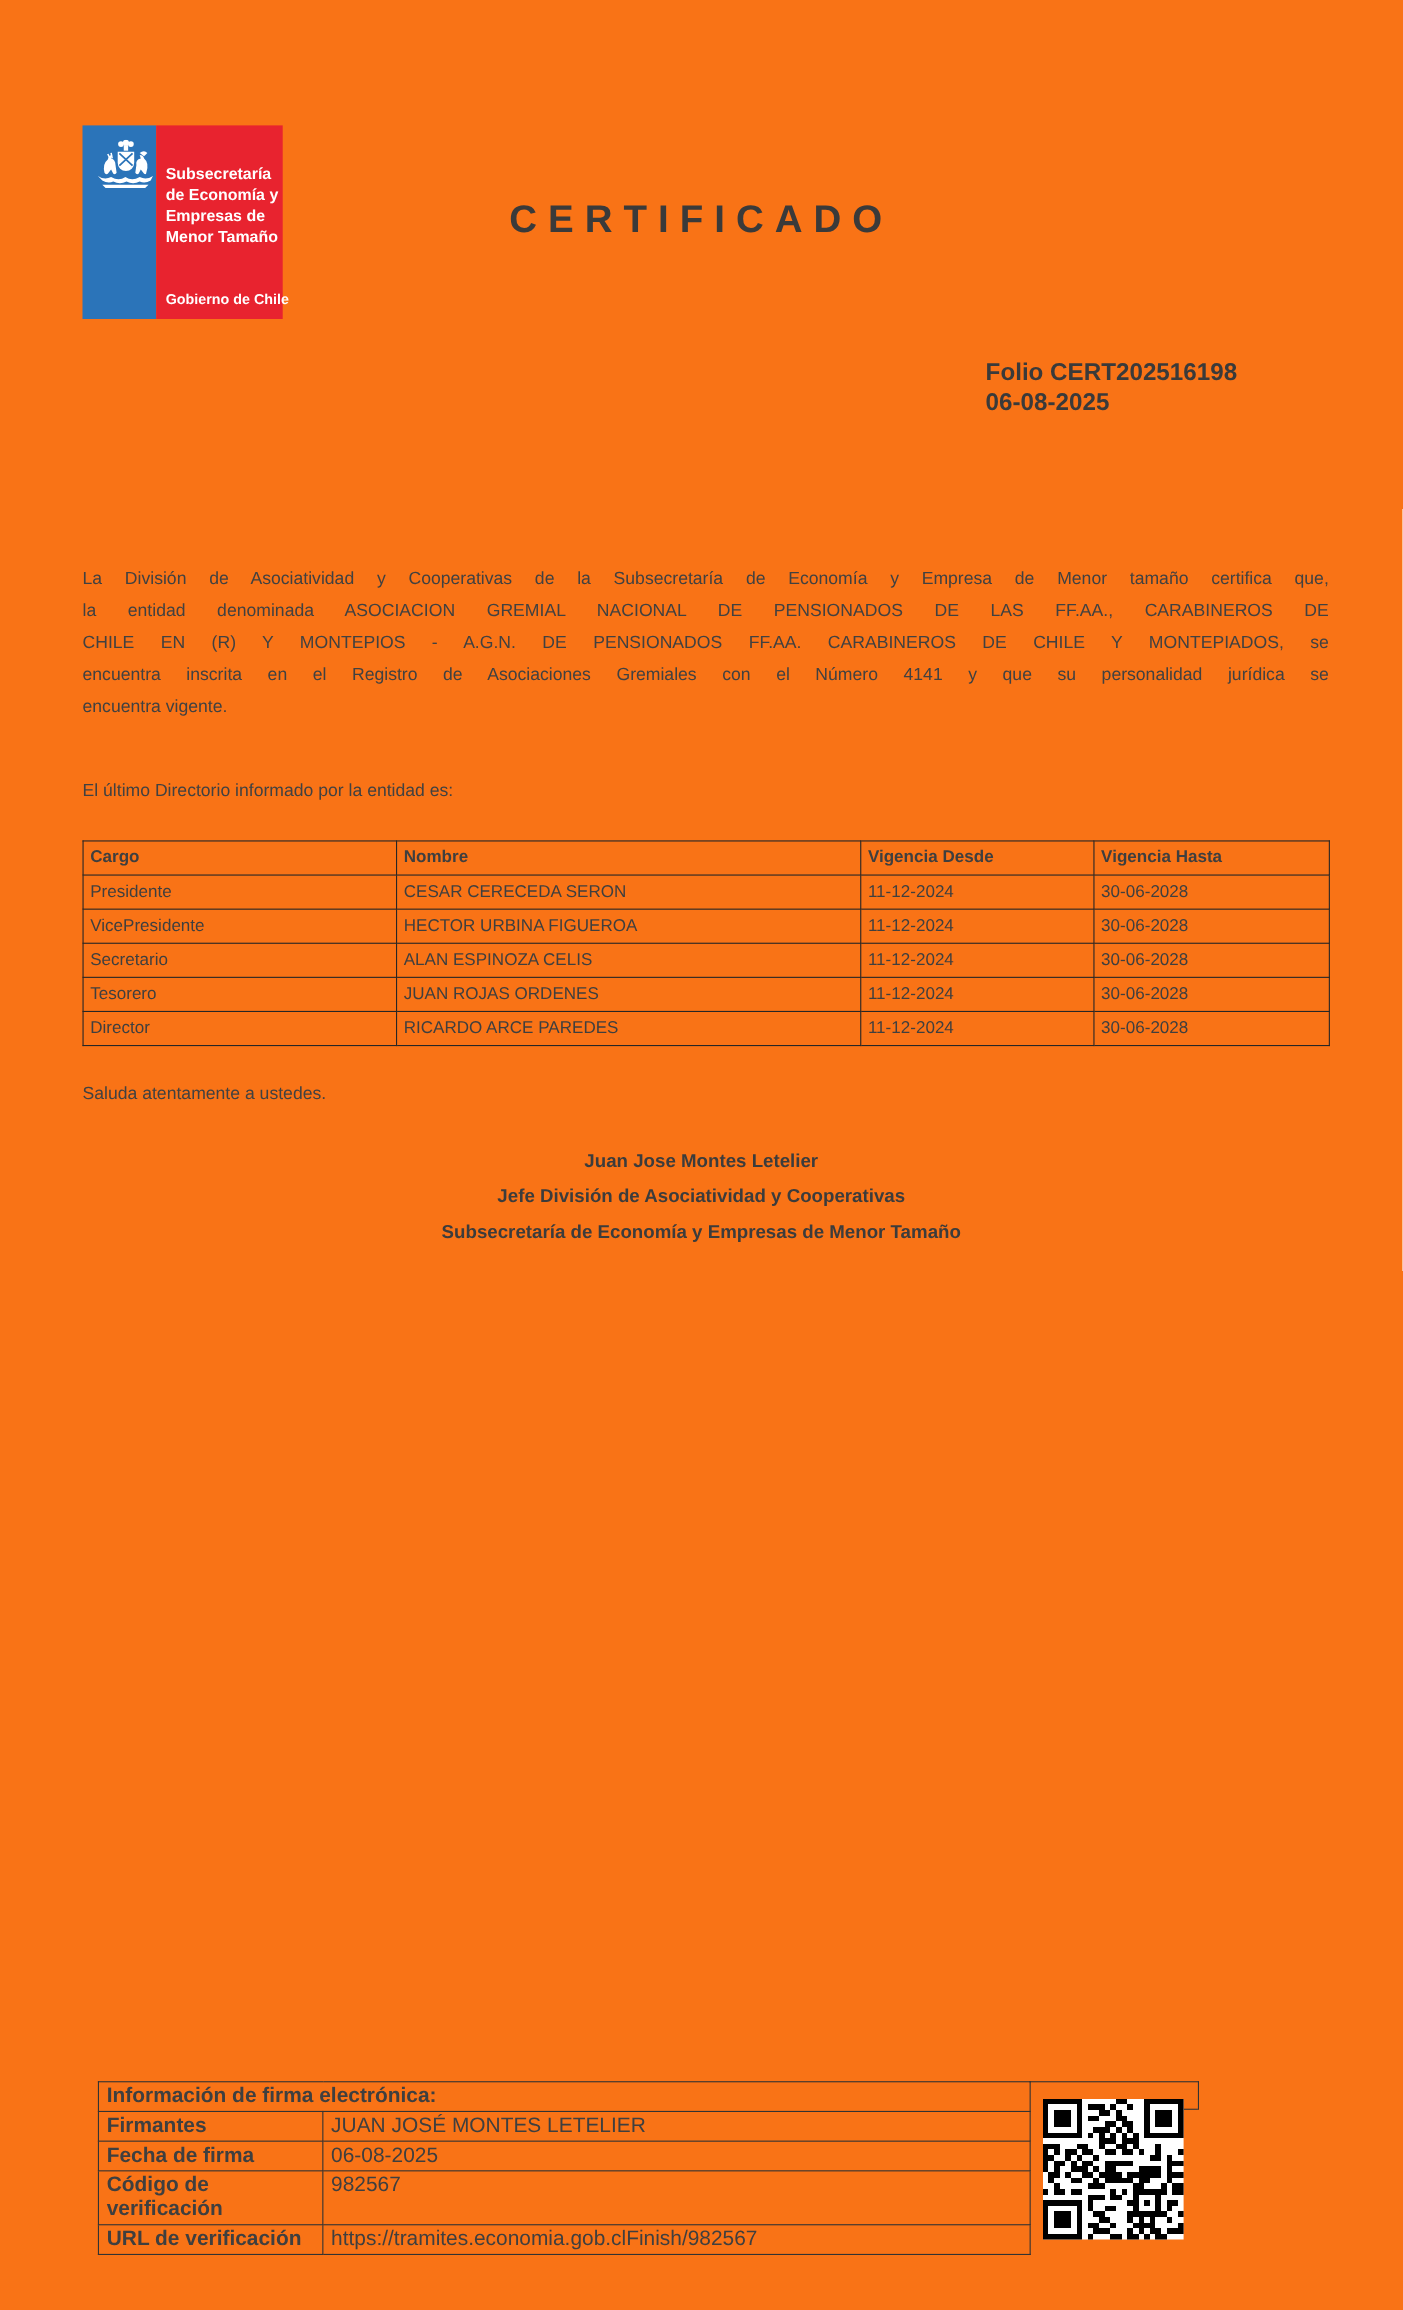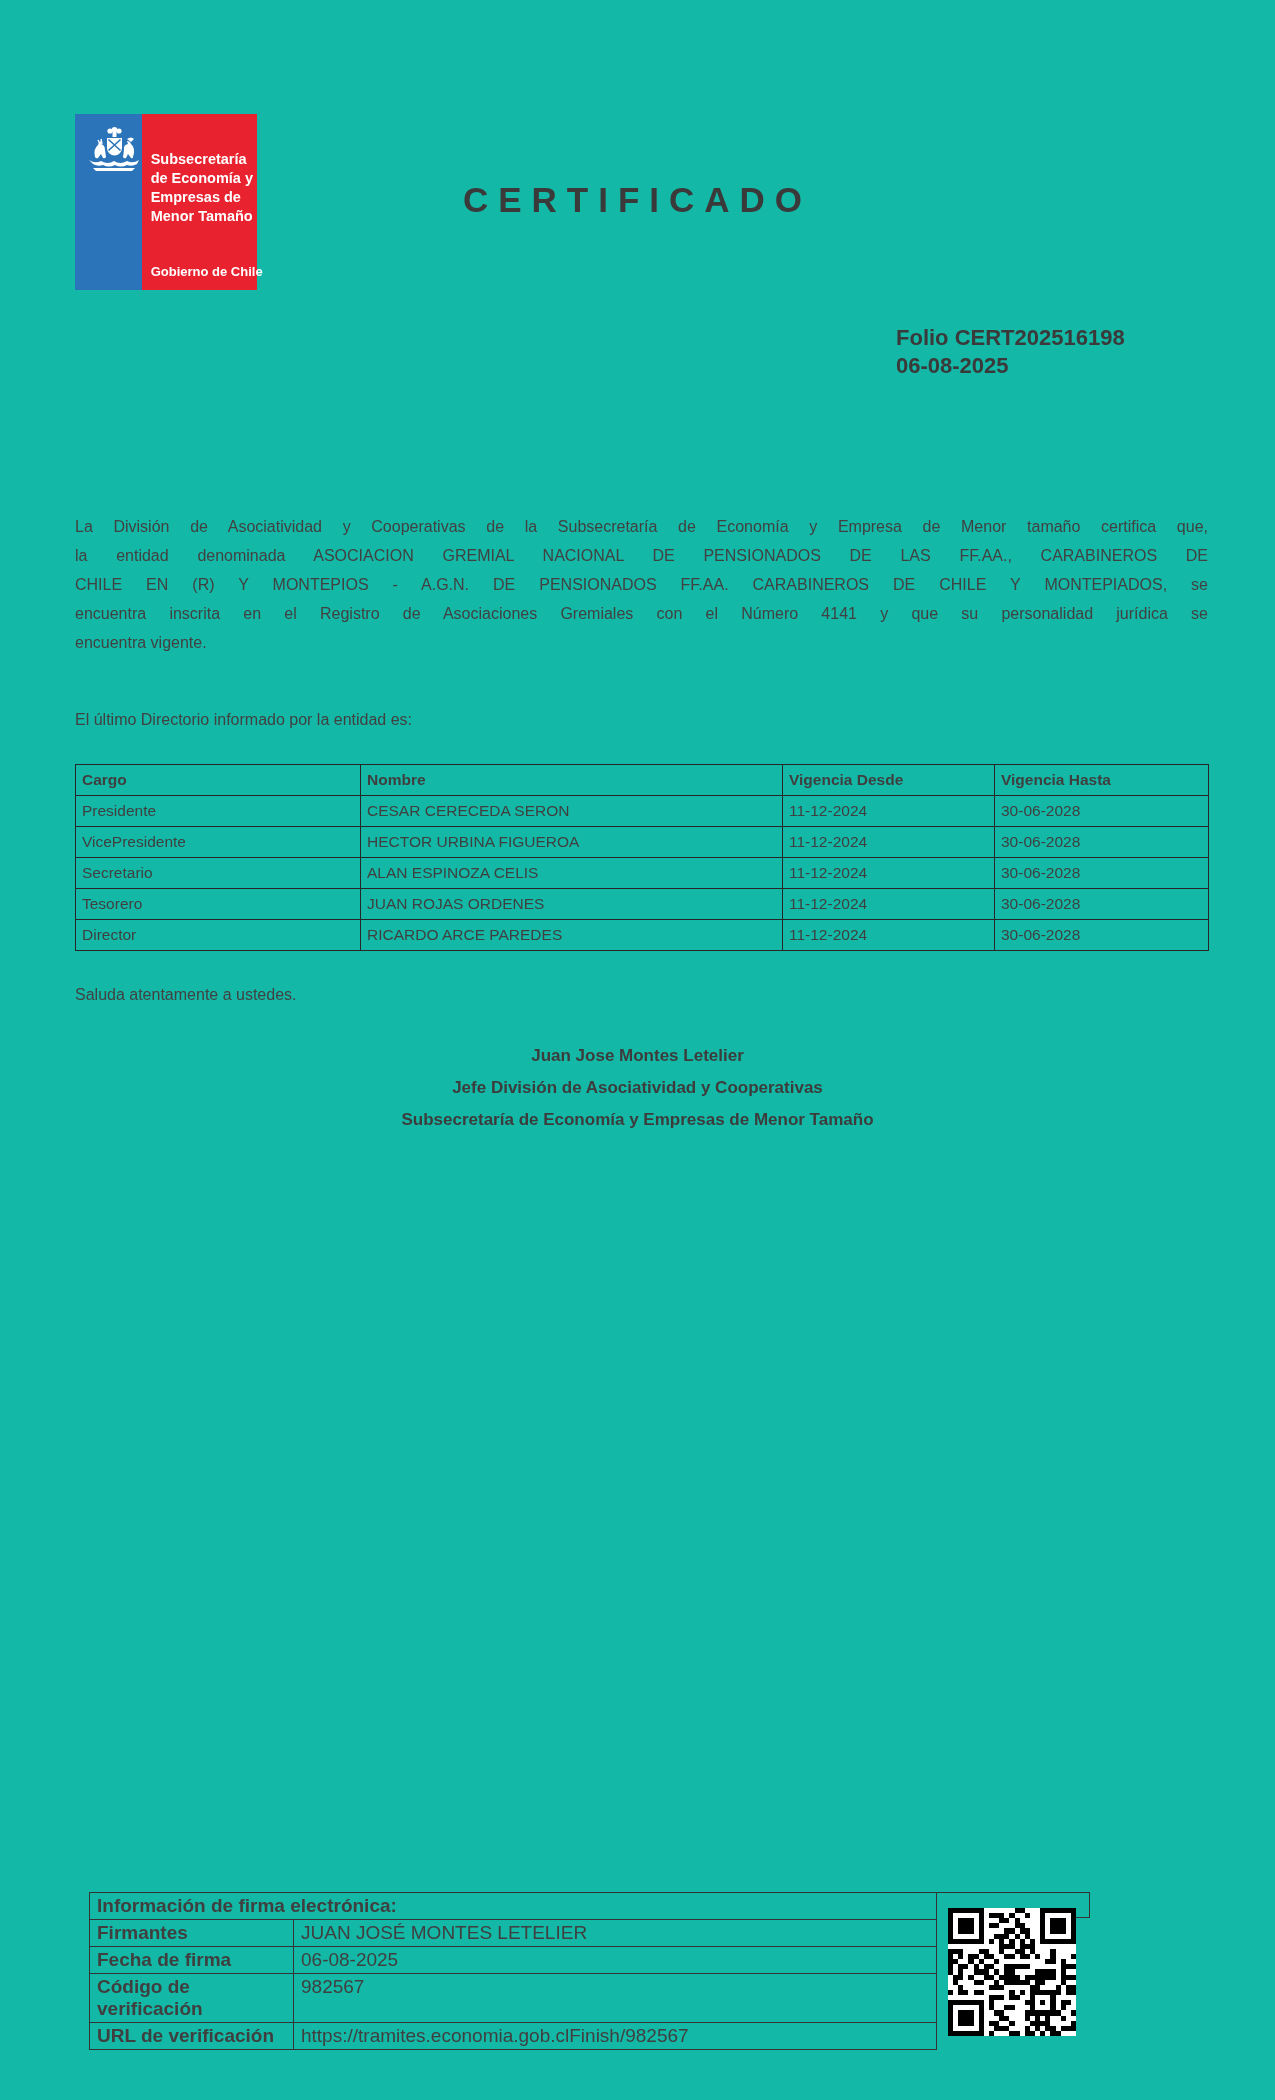--- a/index.html
+++ b/index.html
@@ -1,17 +1,17 @@
 <!DOCTYPE html>
 <html><head>
 <meta charset="utf-8">
 <style>
   html,body{margin:0;padding:0;background:#ffffff;}
   #page{
-    position:relative;width:1275px;height:2100px;background:#14b8a6;
+    position:relative;width:1275px;height:2100px;background:#f97316;
     font-family:"Liberation Sans","DejaVu Sans",sans-serif;color:#3f3f3f;
     overflow:hidden;
   }
   
   .logo{position:absolute;left:75px;top:114px;width:182px;height:176px;display:flex;}
   .logo-blue{width:77px;position:relative;}
   .logo-red{flex:1;position:relative;color:#fff;box-sizing:border-box;padding:36px 4px 10px 9px;}
   .logo-red .line{font-weight:bold;font-size:14.5px;line-height:19px;white-space:nowrap;}
   .logo-gob{position:absolute;left:9px;bottom:11px;font-weight:bold;font-size:13px;white-space:nowrap;}
   .emblem{position:absolute;left:8px;top:13px;}

